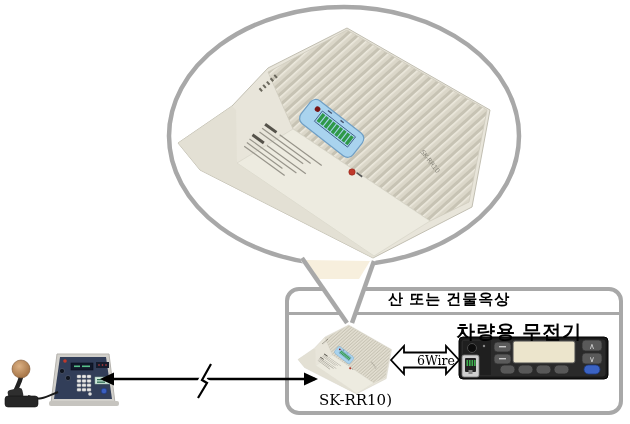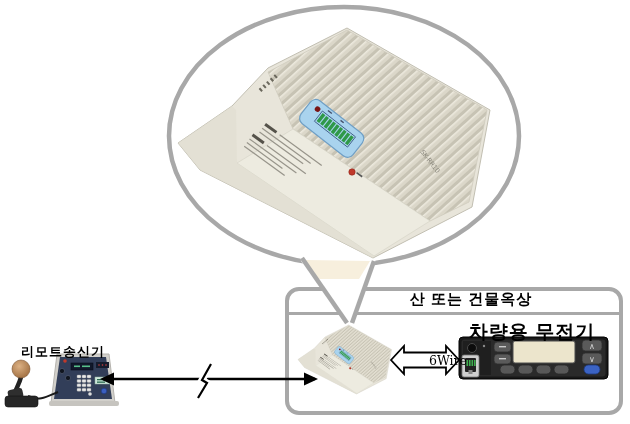--- a/index.html
+++ b/index.html
@@ -1,18 +1,18 @@
 <!DOCTYPE html>
 <html><head>
 <meta charset="utf-8">
 <style>
   html,body{margin:0;padding:0;background:#fff;}
   .stage{position:relative;width:630px;height:424px;background:#ffffff;overflow:hidden;
          font-family:"Liberation Sans","DejaVu Sans",sans-serif;}
-  .label{position:absolute;color:#000;white-space:nowrap;text-align:center;
+  .label{position:absolute;color:#000;white-space:nowrap;
          font-family:"Liberation Sans","DejaVu Sans",sans-serif;font-weight:bold;}
   .label-kr{letter-spacing:1px;}
   .label-latin{font-family:"DejaVu Serif","Liberation Serif",serif;font-weight:normal;letter-spacing:0;padding-left:23px;}
   
   .site-box{position:absolute;left:285px;top:287px;width:338px;height:128px;box-sizing:border-box;
             border:4px solid #a8a8a8;border-radius:14px;background:#fff;}
   .site-box .title-rule{position:absolute;left:0;right:0;top:21px;height:3px;background:#a8a8a8;}
   svg.scene{position:absolute;left:0;top:0;z-index:2;}
   .site-box{z-index:1;}
   .label{z-index:3;}
@@ -183,17 +183,17 @@
       <line x1="103" y1="379" x2="315" y2="379" stroke="#000" stroke-width="2.4"></line>
       <polygon points="100,379 114,372.5 114,385.5" fill="#000"></polygon>
       <polygon points="318,379 304,372.5 304,385.5" fill="#000"></polygon>
       <polyline points="211,364 202,380 207,383 198,398" fill="none" stroke="#fff" stroke-width="7"></polyline>
       <polyline points="211,364 202,380 207,383 198,398" fill="none" stroke="#000" stroke-width="2.2"></polyline>
     </g>
 
     <polygon points="391,360 404,346 404,352.5 446,352.5 446,346 459,360 446,374 446,367.5 404,367.5 404,374" fill="#ffffff" stroke="#000" stroke-width="1.8"></polygon>
   </svg>
 
-  <div class="label label-kr" style="left:12px;top:343px;width:102px;font-size:13px;">리모트송신기</div>
   <div class="label label-kr" style="left:388px;top:290px;width:166px;font-size:15px;">산 또는 건물옥상</div>
   <div class="label label-latin" style="left:394px;top:353px;width:62px;font-size:12.5px;">6Wire</div>
+  <div class="label label-latin" style="left:296px;top:391px;width:92px;font-size:15px;text-align:left;">SK-RR10)</div>
   <div class="label label-kr" style="left:456px;top:319px;width:152px;font-size:19px;">차량용 무전기</div>
 </div>
 
 </body></html>

